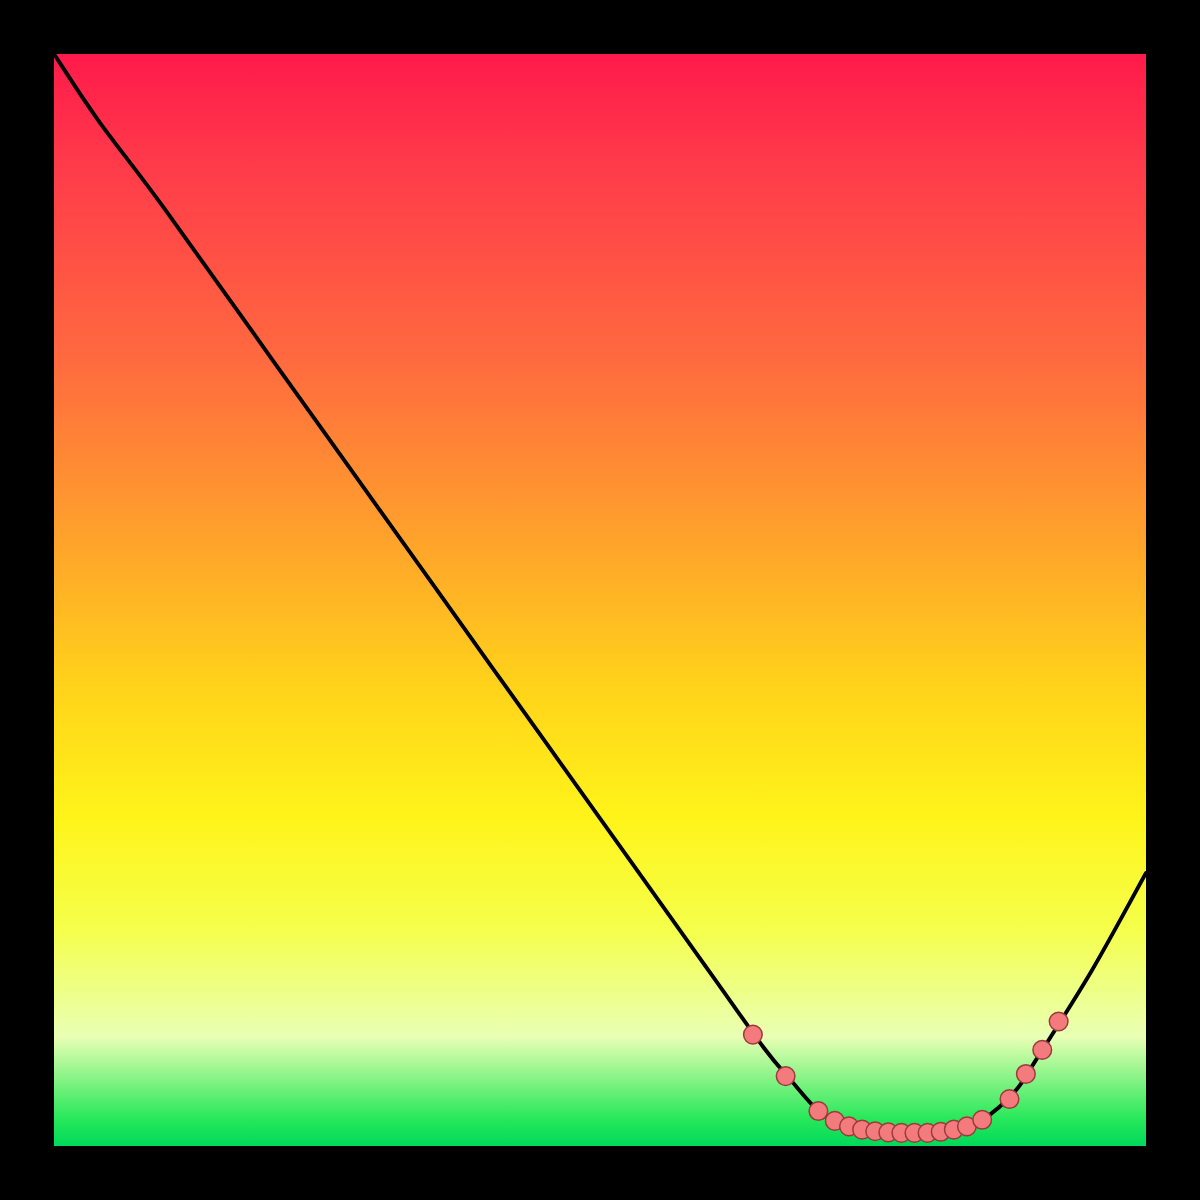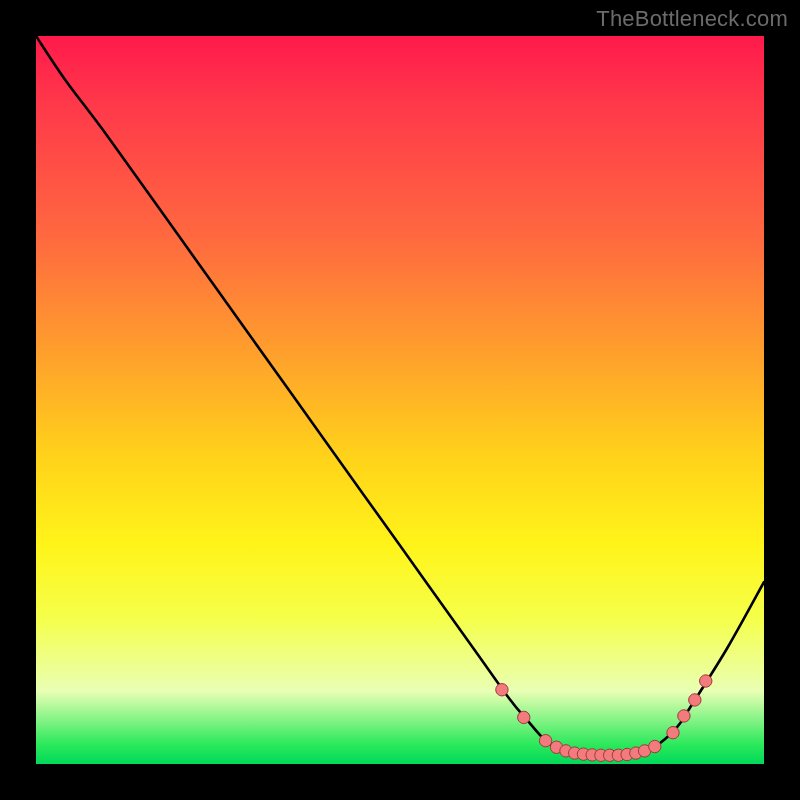--- a/index.html
+++ b/index.html
@@ -63,21 +63,20 @@
     width: 728px;
     height: 728px;
     overflow: visible;
   }
 </style>
 </head>
 <body>
 
 <div class="stage">
 
-  <div class="watermark">TheBottleneck.com</div>
 
   <div class="plot-clip">
     <div class="gradient"></div>
     <svg class="overlay" viewBox="0 0 728 728" preserveAspectRatio="none">
       <path id="curve-path" fill="none" stroke="#000000" stroke-width="2.6" stroke-linejoin="round" stroke-linecap="round" d="M 0.00 0.00 C 4.85 7.28, 16.99 26.69, 29.12 43.68 C 41.25 60.67, 53.39 75.23, 72.80 101.92 C 92.21 128.61, 121.33 169.87, 145.60 203.84 C 169.87 237.81, 194.13 271.79, 218.40 305.76 C 242.67 339.73, 266.93 373.71, 291.20 407.68 C 315.47 441.65, 339.73 475.63, 364.00 509.60 C 388.27 543.57, 418.60 586.04, 436.80 611.52 C 455.00 637.00, 464.10 650.35, 473.20 662.48 C 482.30 674.61, 485.33 677.28, 491.40 684.32 C 497.47 691.36, 504.14 699.85, 509.60 704.70 C 515.06 709.56, 518.09 711.26, 524.16 713.44 C 530.23 715.62, 538.72 716.84, 546.00 717.81 C 553.28 718.78, 561.77 719.02, 567.84 719.26 C 573.91 719.51, 577.55 719.51, 582.40 719.26 C 587.25 719.02, 590.89 719.26, 596.96 717.81 C 603.03 716.35, 611.52 714.90, 618.80 710.53 C 626.08 706.16, 634.57 698.39, 640.64 691.60 C 646.71 684.81, 646.71 683.11, 655.20 669.76 C 663.69 656.41, 679.47 632.15, 691.60 611.52 C 703.73 590.89, 721.93 556.92, 728.00 546.00"></path>
       <g id="markers-group">
           <circle cx="465.92" cy="653.74" r="6.2" fill="#f47b7d" stroke="#9c3a3c" stroke-width="1"></circle>
           <circle cx="487.76" cy="681.41" r="6.2" fill="#f47b7d" stroke="#9c3a3c" stroke-width="1"></circle>
           <circle cx="509.60" cy="704.70" r="6.2" fill="#f47b7d" stroke="#9c3a3c" stroke-width="1"></circle>
           <circle cx="520.52" cy="711.26" r="6.2" fill="#f47b7d" stroke="#9c3a3c" stroke-width="1"></circle>

